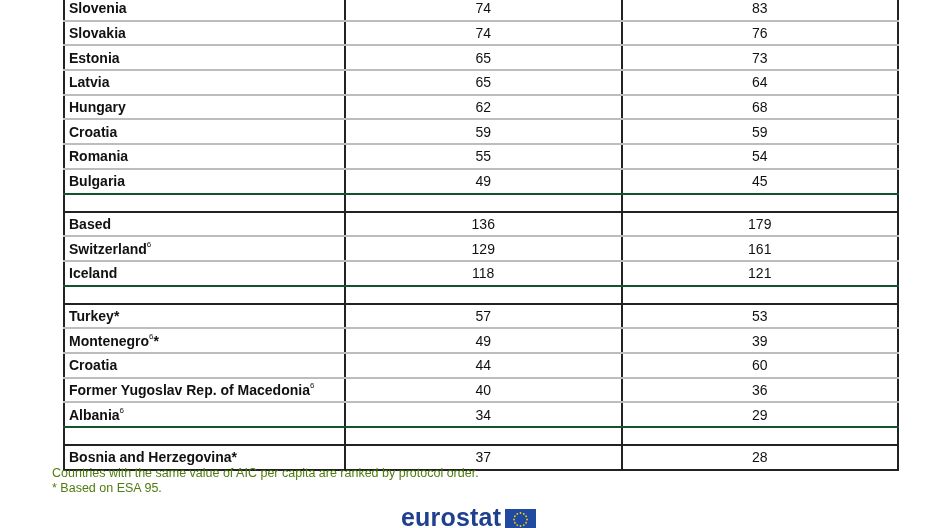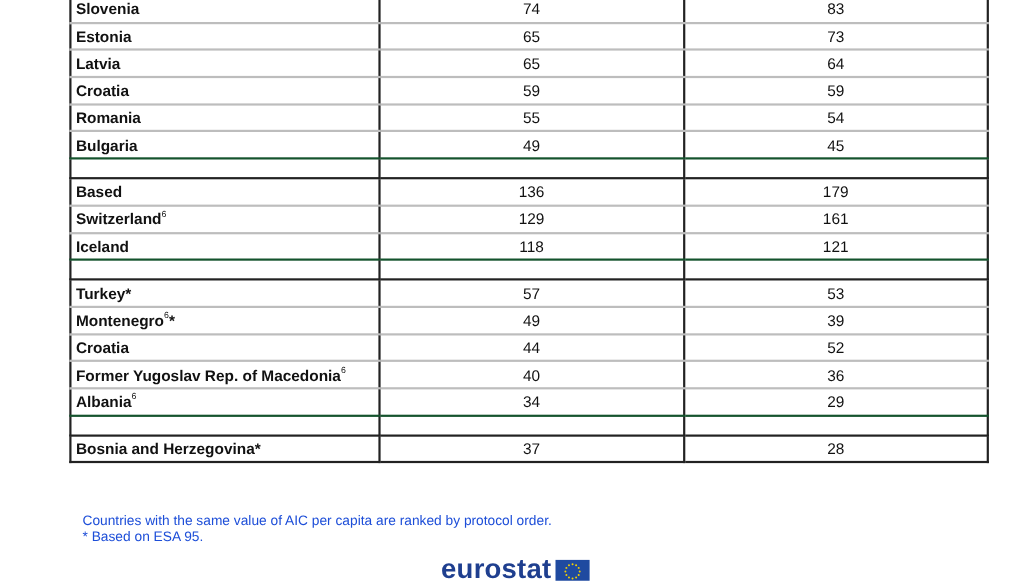--- a/index.html
+++ b/index.html
@@ -10,46 +10,56 @@
                 border-collapse: collapse; table-layout: fixed; }
     table.aic td { height: 22.7px; padding: 0; font-size: 14px;
                    border-left: 2px solid #222; border-right: 2px solid #222;
                    border-bottom: 2px solid #bdbdbd; line-height: 22px; }
     td.country { width: 275px; padding-left: 4px !important; font-weight: bold; }
     td.val { text-align: center; }
     tr.grp-end td { border-bottom: 2px solid #14532d; }
     tr.spacer td { height: 16px; border-bottom: 2px solid #222; }
     tr.last td { border-bottom: 2px solid #222; }
     sup { font-size: 8px; font-weight: normal; vertical-align: 7px; line-height: 0; }
-    .notes { position: absolute; left: 75px; top: 466px; font-size: 12.5px; line-height: 14.5px; color: #1d4ed8; }
+    .notes { position: absolute; left: 52px; top: 466px; font-size: 12.5px; line-height: 14.5px; color: #4d7c0f; }
     .logo { position: absolute; left: 401px; top: 503px; display: flex; align-items: center; }
     .logo-text { font-size: 25px; font-weight: bold; color: #1f3f8f; letter-spacing: 0.2px; line-height: 28px; }
     .flag { width: 31px; height: 21px; background: #1f4aa0; margin-left: 4px; margin-top: 4px; position: relative; }
     .flag svg { position: absolute; left: 0; top: 0; }
   </style>
 </head>
 <body>
 
 <div class="page">
   <table class="aic">
     <tbody id="tbody">
         <tr>
           <td class="country"><span>Slovenia</span><sup></sup><span></span></td>
           <td class="val">74</td>
           <td class="val">83</td>
         </tr>
         <tr>
+          <td class="country"><span>Slovakia</span><sup></sup><span></span></td>
+          <td class="val">74</td>
+          <td class="val">76</td>
+        </tr>
+        <tr>
           <td class="country"><span>Estonia</span><sup></sup><span></span></td>
           <td class="val">65</td>
           <td class="val">73</td>
         </tr>
         <tr>
           <td class="country"><span>Latvia</span><sup></sup><span></span></td>
           <td class="val">65</td>
           <td class="val">64</td>
+        </tr>
+        <tr>
+          <td class="country"><span>Hungary</span><sup></sup><span></span></td>
+          <td class="val">62</td>
+          <td class="val">68</td>
         </tr>
         <tr>
           <td class="country"><span>Croatia</span><sup></sup><span></span></td>
           <td class="val">59</td>
           <td class="val">59</td>
         </tr>
         <tr>
           <td class="country"><span>Romania</span><sup></sup><span></span></td>
           <td class="val">55</td>
           <td class="val">54</td>
@@ -90,21 +100,21 @@
           <td class="val">53</td>
         </tr>
         <tr>
           <td class="country"><span>Montenegro</span><sup>6</sup><span>*</span></td>
           <td class="val">49</td>
           <td class="val">39</td>
         </tr>
         <tr>
           <td class="country"><span>Croatia</span><sup></sup><span></span></td>
           <td class="val">44</td>
-          <td class="val">52</td>
+          <td class="val">60</td>
         </tr>
         <tr>
           <td class="country"><span>Former Yugoslav Rep. of Macedonia</span><sup>6</sup><span></span></td>
           <td class="val">40</td>
           <td class="val">36</td>
         </tr>
         <tr class="grp-end">
           <td class="country"><span>Albania</span><sup>6</sup><span></span></td>
           <td class="val">34</td>
           <td class="val">29</td>

